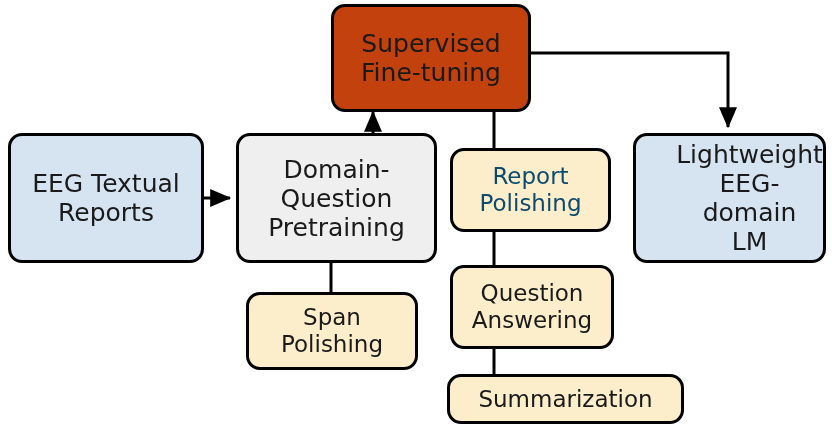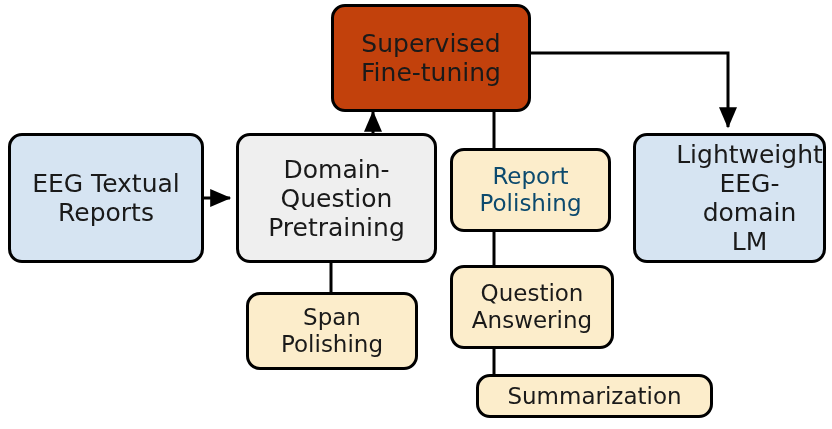--- a/index.html
+++ b/index.html
@@ -108,21 +108,21 @@
   <div class="node" style="left: 450px; top: 148px; width: 161px; height: 84px; background: rgb(252, 237, 203); font-size: 23px; color: #0c4a6e; border-color: rgb(0, 0, 0);">
     <span class="node-label">Report
 Polishing</span>
   </div>
 
   <div class="node" style="left: 450px; top: 265px; width: 164px; height: 84px; background: rgb(252, 237, 203); font-size: 23px; color: rgb(26, 26, 26); border-color: rgb(0, 0, 0);">
     <span class="node-label">Question
 Answering</span>
   </div>
 
-  <div class="node" style="left: 447px; top: 374px; width: 237px; height: 44px; background: rgb(252, 237, 203); font-size: 23px; color: rgb(26, 26, 26); border-color: rgb(0, 0, 0); margin-left: 29px;">
+  <div class="node" style="left: 447px; top: 374px; width: 237px; height: 50px; background: rgb(252, 237, 203); font-size: 23px; color: rgb(26, 26, 26); border-color: rgb(0, 0, 0);">
     <span class="node-label">Summarization</span>
   </div>
 
   <div class="node" style="left: 246px; top: 292px; width: 172px; height: 78px; background: rgb(252, 237, 203); font-size: 23px; color: rgb(26, 26, 26); border-color: rgb(0, 0, 0);">
     <span class="node-label">Span
 Polishing</span>
   </div>
 
 </div>
 

